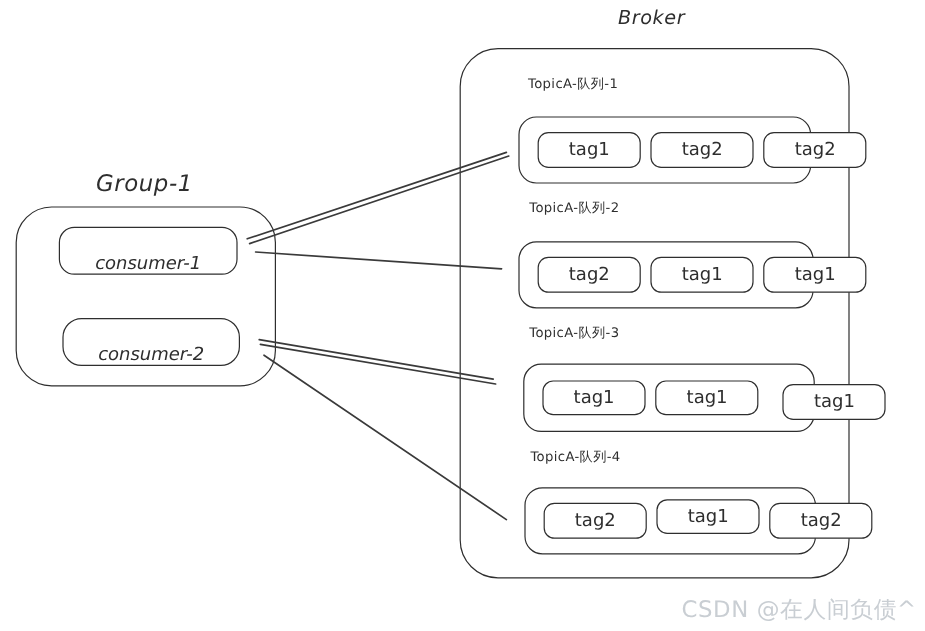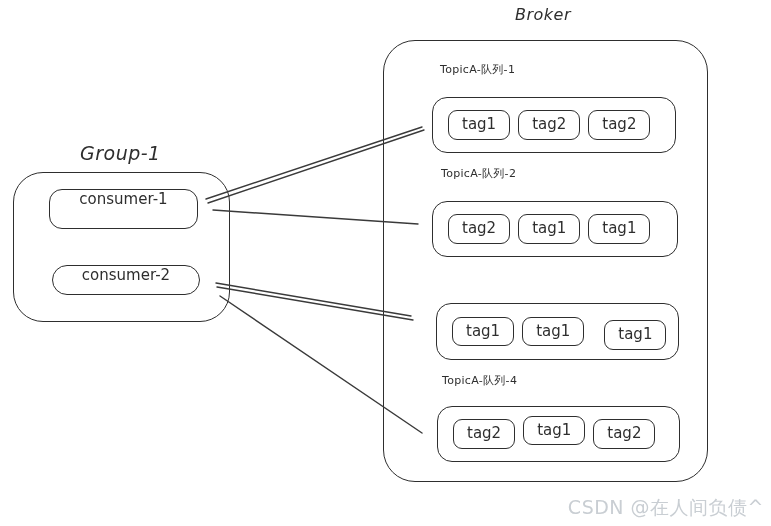--- a/index.html
+++ b/index.html
@@ -5,29 +5,29 @@
   html,body{margin:0;padding:0;background:#ffffff;}
   .canvas{
     position:relative;width:771px;height:526px;background:#ffffff;
     font-family:"DejaVu Sans", sans-serif;color:#2e2e2e;overflow:hidden;
   }
   .title{position:absolute;font-size:16px;letter-spacing:.5px;white-space:nowrap;font-style:italic;}
   .sketch{border:1.7px solid #2e2e2e;background:transparent;box-sizing:border-box;position:absolute;}
   
   .group-title{left:80px;top:142px;font-size:19px;}
   .group-box{left:13px;top:172px;width:217px;height:150px;border-radius:30px;}
-  .consumer{display:flex;align-items:flex-start;justify-content:center;font-size:15px;border-radius:13px;}
+  .consumer{display:flex;align-items:flex-end;justify-content:center;font-size:15px;border-radius:13px;font-style:italic;}
   .consumer-1{left:49px;top:189px;width:149px;height:40px;}
-  .consumer-2{left:52px;top:265px;width:148px;height:30px;border-radius:16px;}
+  .consumer-2{left:52px;top:265px;width:148px;height:40px;border-radius:16px;}
   
   .broker-title{left:515px;top:5px;}
   .broker-box{left:383px;top:40px;width:325px;height:442px;border-radius:32px;}
   .queue-label{position:absolute;font-size:11px;letter-spacing:.3px;white-space:nowrap;}
   .tag-container{border-radius:15px;display:flex;align-items:center;gap:8px;padding:0 0 0 15px;}
-  .tag{border:1.7px solid #2e2e2e;border-radius:9px;padding:4px 13px;font-size:15px;line-height:1.3;background:#fff;}
+  .tag{border:1.7px solid #2e2e2e;border-radius:9px;padding:4px 25px;font-size:15px;line-height:1.3;background:#fff;}
   .q1-label{left:440px;top:62px;}
   .q1-box{left:432px;top:97px;width:244px;height:56px;}
   .q2-label{left:441px;top:166px;}
   .q2-box{left:432px;top:201px;width:246px;height:56px;}
   .q3-label{left:441px;top:270px;}
   .q3-box{left:436px;top:303px;width:243px;height:57px;}
   .q4-label{left:442px;top:373px;}
   .q4-box{left:437px;top:406px;width:243px;height:56px;}
   .tag-offset-right{margin-left:12px;margin-top:7px;}
   .tag-raised{margin-top:-7px;}
@@ -61,20 +61,21 @@
     <span class="tag">tag2</span>
   </div>
 
   <div class="queue-label q2-label">TopicA-队列-2</div>
   <div class="sketch tag-container q2-box">
     <span class="tag">tag2</span>
     <span class="tag">tag1</span>
     <span class="tag">tag1</span>
   </div>
 
+  <div class="queue-label q3-label">TopicA-队列-3</div>
   <div class="sketch tag-container q3-box">
     <span class="tag">tag1</span>
     <span class="tag">tag1</span>
     <span class="tag tag-offset-right">tag1</span>
   </div>
 
   <div class="queue-label q4-label">TopicA-队列-4</div>
   <div class="sketch tag-container q4-box">
     <span class="tag">tag2</span>
     <span class="tag tag-raised">tag1</span>

